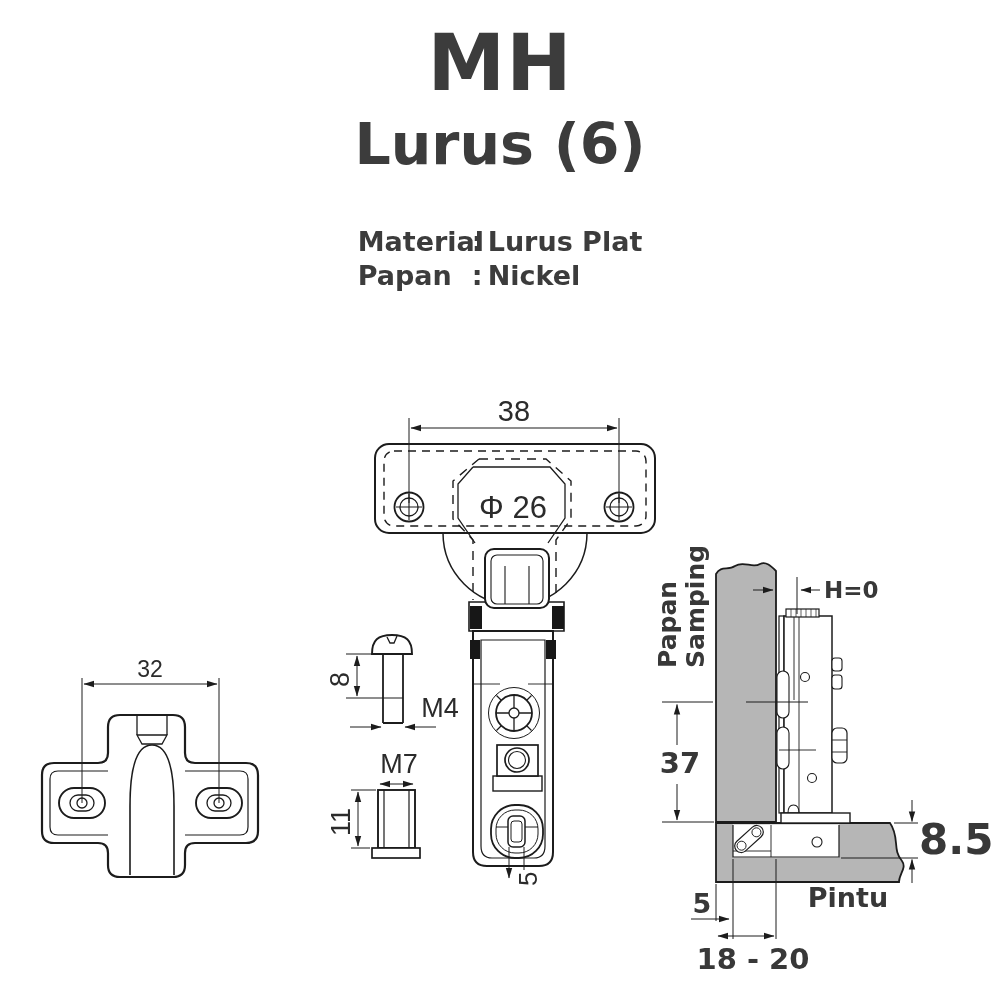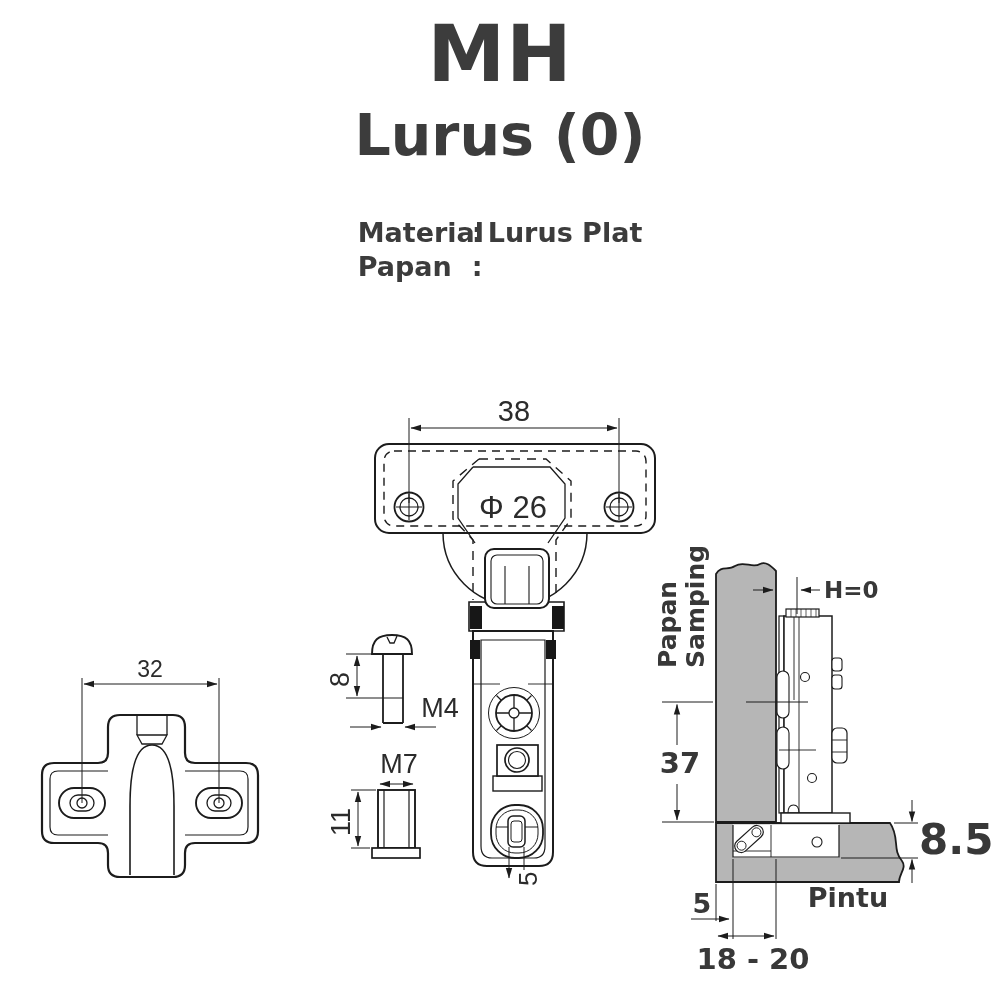--- a/index.html
+++ b/index.html
@@ -1,48 +1,49 @@
 <!DOCTYPE html>
 <html style="--ink: #3a3a3a; --line: #1c1c1c; --panel: #b6b6b6; --bg: #ffffff;"><head>
 <meta charset="utf-8">
 <style>
   :root{
     --ink:#3a3a3a; --line:#1c1c1c; --panel:#b6b6b6; --bg:#ffffff;
   }
   html,body{margin:0;padding:0;background:var(--bg);}
   .page{position:relative;width:1000px;height:1000px;background:var(--bg);overflow:hidden;
         font-family:"DejaVu Sans",sans-serif;}
-  .header{position:absolute;top:15px;left:0;width:100%;text-align:center;color:var(--ink);}
+  .header{position:absolute;top:24px;left:0;width:100%;text-align:center;color:var(--ink);}
   .title{font-size:78px;font-weight:800;line-height:1;letter-spacing:1px;color:#3c3c3c;}
   .subtitle{font-size:57px;font-weight:800;line-height:1;margin-top:14px;color:#3c3c3c;}
   .specs{display:inline-grid;grid-template-columns:114px 16px auto;row-gap:3px;
          margin-top:34px;text-align:left;font-size:27px;font-weight:700;color:#3c3c3c;}
   .specs span{white-space:pre;}
   svg{position:absolute;left:0;top:0;}
   .ln{fill:none;stroke:var(--line);}
   .wf{fill:#ffffff;stroke:var(--line);}
   .gy{fill:var(--panel);stroke:var(--line);}
   .blk{fill:#171717;stroke:none;}
   .d{font-family:"Liberation Sans",sans-serif;fill:#2b2b2b;}
   .b{font-family:"DejaVu Sans",sans-serif;font-weight:700;fill:#383838;}
 </style>
 </head>
 <body>
 
 <div class="page">
 
   <div class="header">
     <div class="title">MH</div>
-    <div class="subtitle">Lurus (0)</div><br>
+    <div class="subtitle">Lurus (6)</div><br>
     <div class="specs">
       <span>Material</span>
       <span>:</span>
       <span>Lurus Plat</span>
       <span>Papan</span>
       <span>:</span>
+      <span>Nickel</span>
     </div>
   </div>
 
   <svg width="1000" height="1000" viewBox="0 0 1000 1000">
     <defs>
       <marker id="ar" markerWidth="12" markerHeight="8" refX="10.5" refY="4" orient="auto-start-reverse" markerUnits="userSpaceOnUse">
         <path d="M0.5,0.8 L11,4 L0.5,7.2 Z" fill="#1c1c1c"></path>
       </marker>
     </defs>
 

